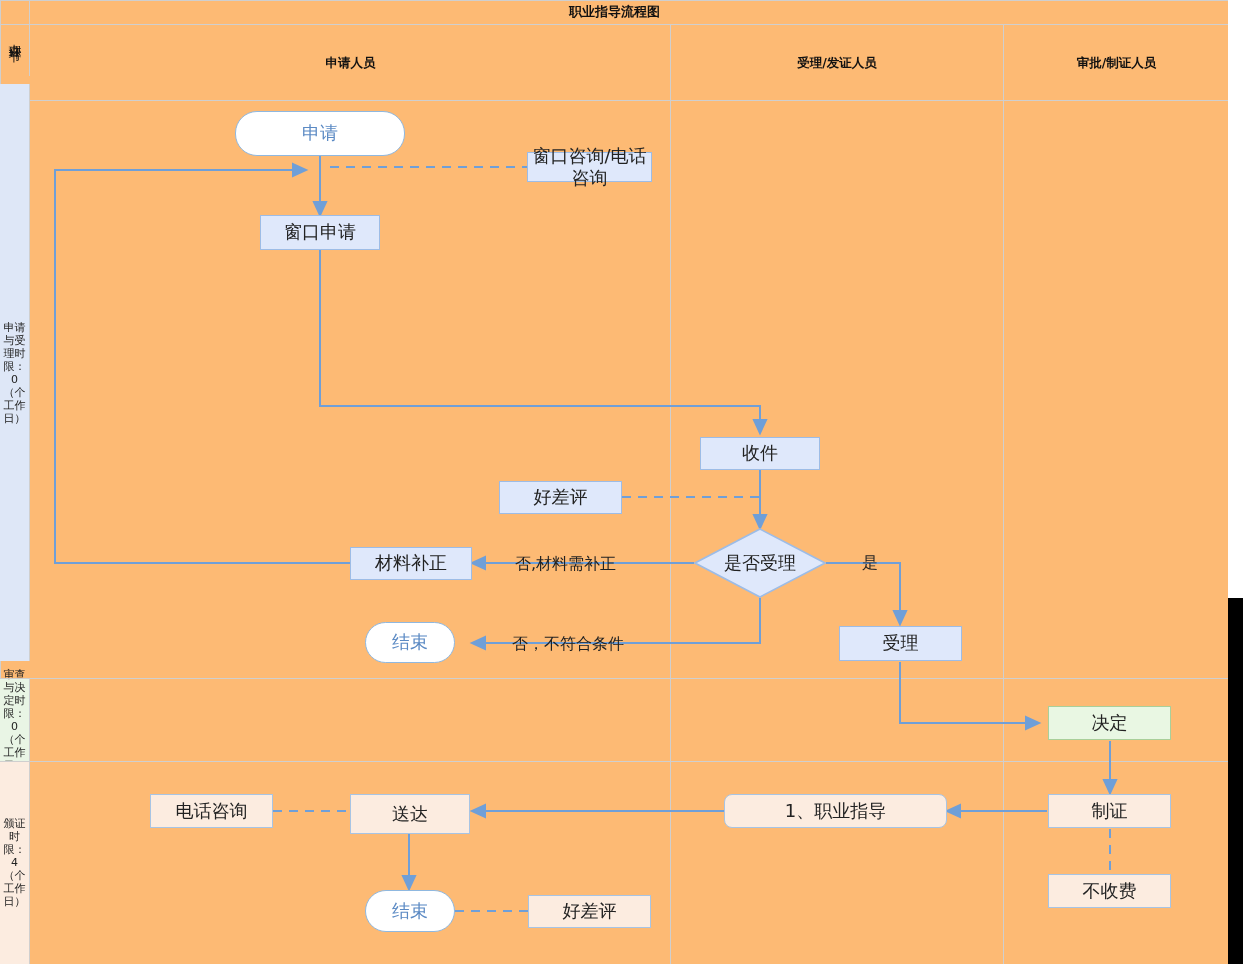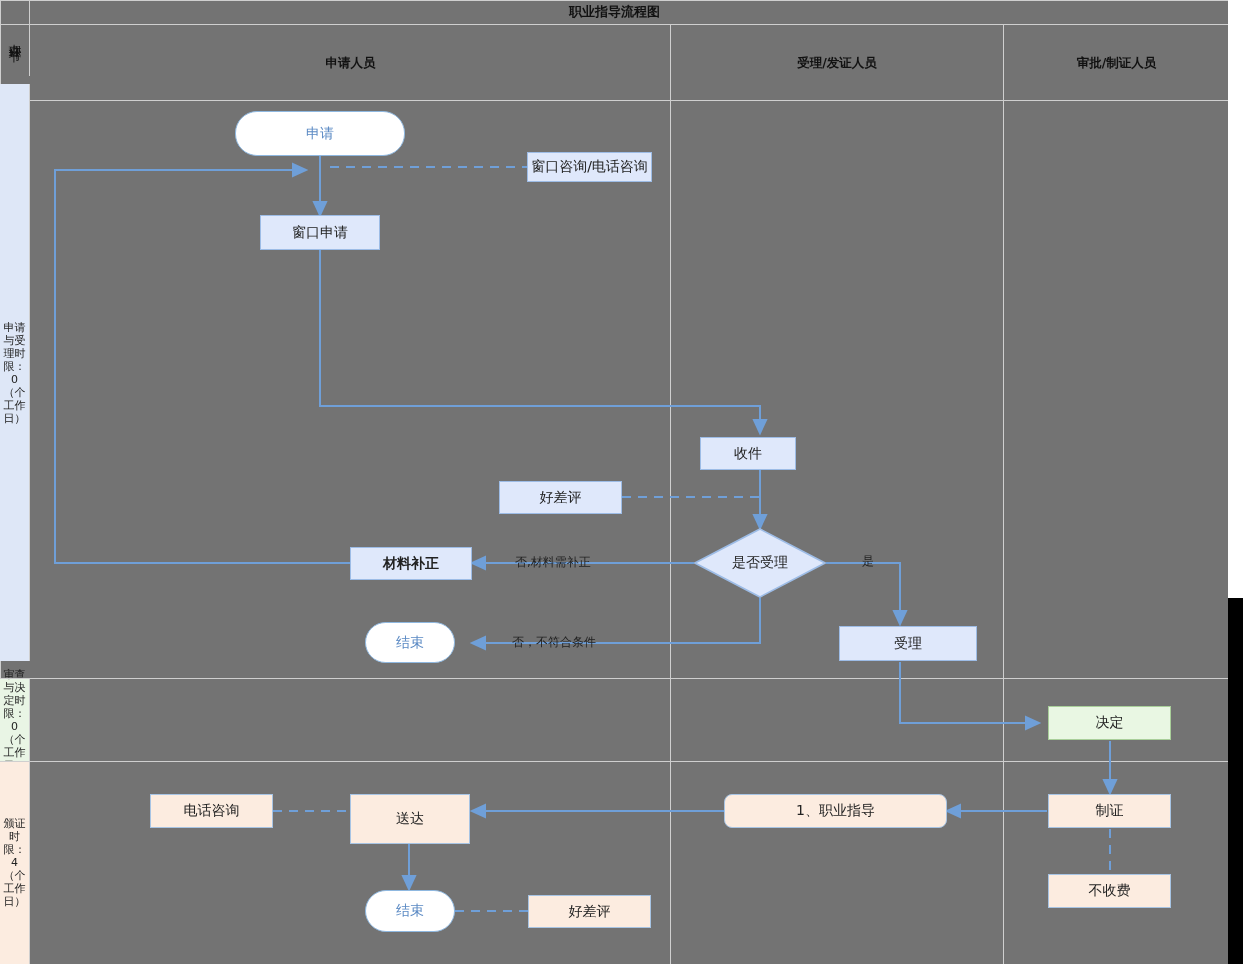--- a/index.html
+++ b/index.html
@@ -1,17 +1,17 @@
 <!DOCTYPE html>
 <html><head>
 <meta charset="utf-8">
 <style>
   html,body{margin:0;padding:0;background:#ffffff;}
   body{font-family:"DejaVu Sans","Liberation Sans",sans-serif;}
-  #root{position:relative;width:1243px;height:964px;overflow:hidden;background:#737373;}
+  #root{position:relative;width:1243px;height:964px;overflow:hidden;background:#fdba74;}
 
   
   .frame{position:absolute;left:0;top:0;width:1229px;height:964px;box-sizing:border-box;
          border-top:1px solid #cfcfcf;border-left:1px solid #cfcfcf;border-right:1px solid #cfcfcf;}
   .title-bar{position:absolute;left:0;top:0;width:1229px;height:25px;
              border-bottom:1px solid #cfcfcf;box-sizing:border-box;
              display:flex;align-items:center;justify-content:center;}
   .title-bar span{font-size:13px;font-weight:bold;color:#111;}
 
   .hdr-row{position:absolute;left:0;top:25px;width:1229px;height:76px;box-sizing:border-box;
@@ -31,30 +31,30 @@
          display:flex;align-items:center;justify-content:center;text-align:center;
          padding:2px 1px;word-break:break-all;}
   .stage-a{background:#dee7f7;}
   .stage-b{background:#e9f5e5;}
   .stage-c{background:#fcece0;}
 
   .rowline{position:absolute;left:0;width:1229px;height:1px;background:#cfcfcf;}
 
   
   .node{position:absolute;box-sizing:border-box;display:flex;align-items:center;
-        justify-content:center;text-align:center;font-size:14px;line-height:1.25;}
+        justify-content:center;text-align:center;font-size:18px;line-height:1.25;}
   .n-blue{background:#dfe8fb;border:1px solid #9dbce6;color:#222;}
   .n-green{background:#e9f7e3;border:1px solid #a9cf9a;color:#222;}
   .n-orange{background:#fcece0;border:1px solid #a7c4e4;color:#222;}
   .n-term{background:#ffffff;border:1px solid #8fb8e0;color:#5b8ac4;border-radius:22px;}
   .n-diamond{background:transparent;border:none;color:#222;}
   .diamond-shape{position:absolute;left:0;top:0;width:100%;height:100%;}
   .n-diamond span{position:relative;z-index:2;}
 
-  .edge-label{position:absolute;font-size:12px;color:#222;white-space:nowrap;}
+  .edge-label{position:absolute;font-size:16px;color:#222;white-space:nowrap;}
 
   svg.wires{position:absolute;left:0;top:0;width:1243px;height:964px;pointer-events:none;}
 
   
   .vscroll-track{position:absolute;right:0;top:0;width:15px;height:964px;background:#ffffff;}
   .vscroll-thumb{position:absolute;right:0;top:598px;width:15px;height:366px;background:#000000;}
 </style>
 </head>
 <body>
 
@@ -125,46 +125,46 @@
       <path d="M1110,829 L1110,874" stroke-dasharray="9,7"></path>
     </g>
   </svg>
 
   <div class="node n-term" style="left:235px;top:111px;width:170px;height:45px;">申请</div>
 
   <div class="node n-blue" style="left:527px;top:152px;width:125px;height:30px;">窗口咨询/电话咨询</div>
 
   <div class="node n-blue" style="left:260px;top:215px;width:120px;height:35px;">窗口申请</div>
 
-  <div class="node n-blue" style="left:700px;top:437px;width:96px;height:33px;">收件</div>
+  <div class="node n-blue" style="left:700px;top:437px;width:120px;height:33px;">收件</div>
 
   <div class="node n-blue" style="left:499px;top:481px;width:123px;height:33px;">好差评</div>
 
   <div class="node n-diamond" style="left:694px;top:528px;width:132px;height:70px;align-items:center;">
     <svg class="diamond-shape" viewBox="0 0 132 70" preserveAspectRatio="none">
       <polygon points="66,1 131,35 66,69 1,35" fill="#dfe8fb" stroke="#9dbce6" stroke-width="1.6"></polygon>
     </svg>
     <span>是否受理</span>
   </div>
 
-  <div class="node n-blue" style="left:350px;top:547px;width:122px;height:33px;font-weight:bold;">材料补正</div>
+  <div class="node n-blue" style="left:350px;top:547px;width:122px;height:33px;">材料补正</div>
 
   <div class="node n-term" style="left:365px;top:622px;width:90px;height:41px;">结束</div>
 
-  <div class="node n-blue" style="left:839px;top:626px;width:138px;height:35px;">受理</div>
+  <div class="node n-blue" style="left:839px;top:626px;width:123px;height:35px;">受理</div>
 
   <div class="node n-green" style="left:1048px;top:706px;width:123px;height:34px;">决定</div>
 
   <div class="node n-orange" style="left:1048px;top:794px;width:123px;height:34px;">制证</div>
 
   <div class="node n-orange" style="left:1048px;top:874px;width:123px;height:34px;">不收费</div>
 
   <div class="node n-orange" style="left:724px;top:794px;width:223px;height:34px;border-radius:8px;">1、职业指导</div>
 
-  <div class="node n-orange" style="left:350px;top:794px;width:120px;height:50px;">送达</div>
+  <div class="node n-orange" style="left:350px;top:794px;width:120px;height:40px;">送达</div>
 
   <div class="node n-orange" style="left:150px;top:794px;width:123px;height:34px;">电话咨询</div>
 
   <div class="node n-term" style="left:365px;top:890px;width:90px;height:42px;">结束</div>
 
   <div class="node n-orange" style="left:528px;top:895px;width:123px;height:33px;">好差评</div>
 
   <div class="edge-label" style="left:515px;top:554px;">否,材料需补正</div>
   <div class="edge-label" style="left:862px;top:553px;">是</div>
   <div class="edge-label" style="left:512px;top:634px;">否，不符合条件</div>

